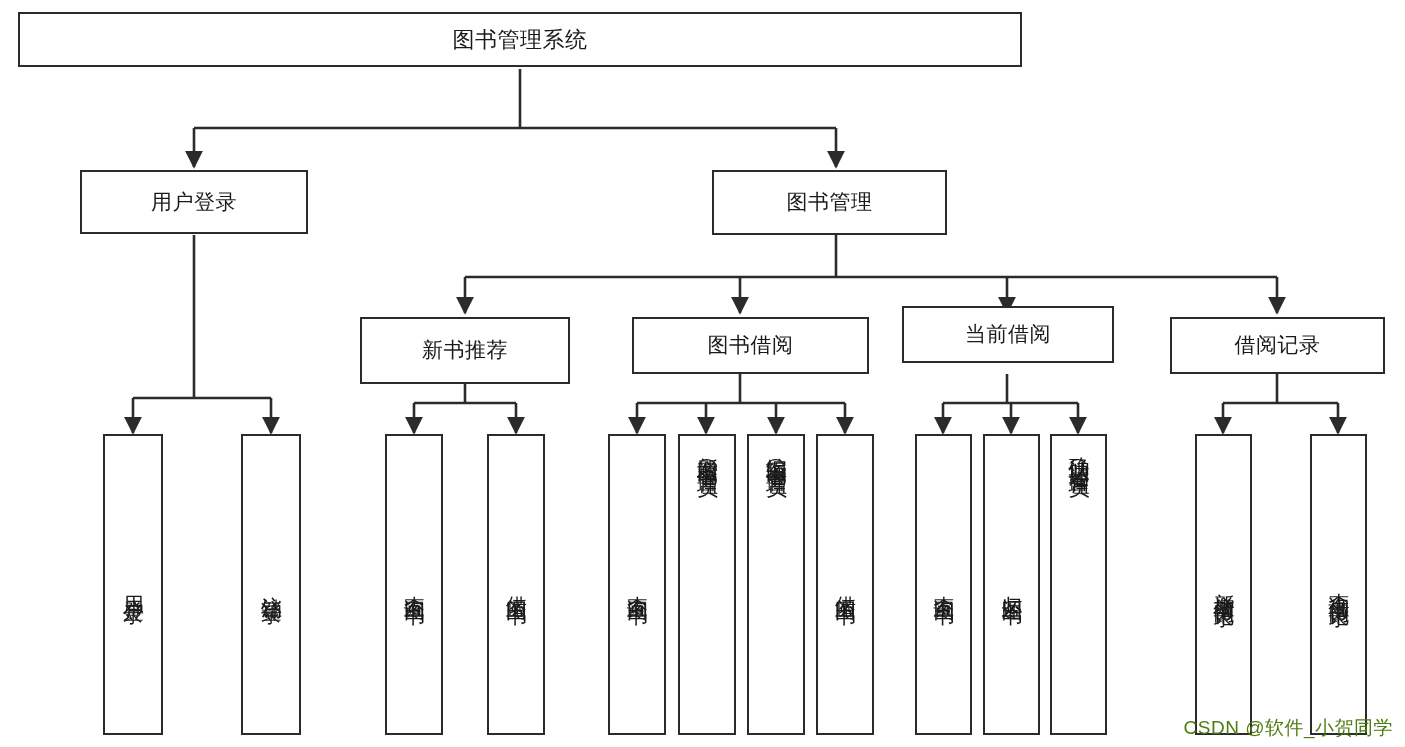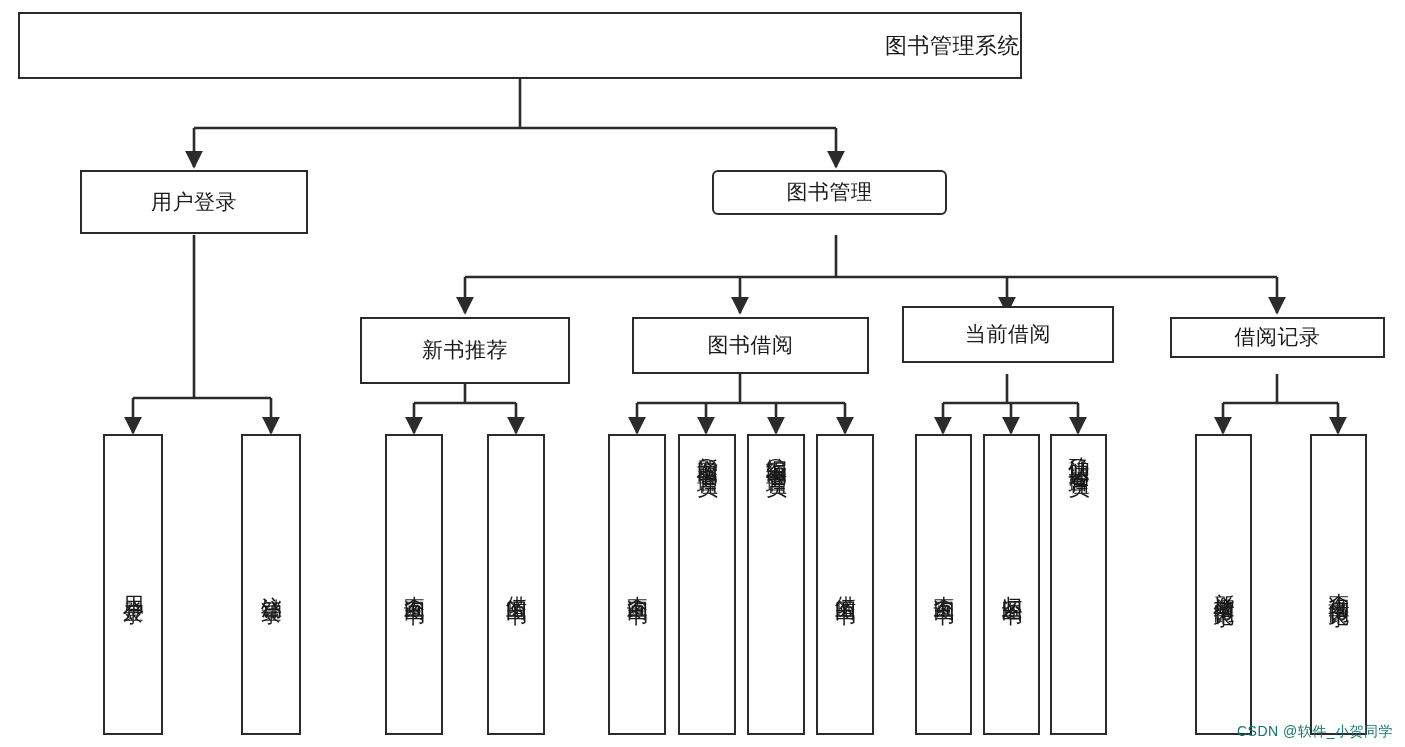--- a/index.html
+++ b/index.html
@@ -56,22 +56,22 @@
 
   .node-label {
     white-space: pre-line;
     text-align: center;
   }
 
   #watermark {
     position: absolute;
     right: 12px;
     bottom: 6px;
-    font-size: 14px;
-    color: #0f766e;
+    font-size: 19px;
+    color: #4d7c0f;
     letter-spacing: 0.5px;
     white-space: nowrap;
     user-select: none;
   }
 </style>
 </head>
 <body>
 
 <div id="canvas">
 
@@ -118,41 +118,41 @@
       <path d="M 1011 403 L 1011 433" marker-end="url(#arrow)"></path>
       <path d="M 1078 403 L 1078 433" marker-end="url(#arrow)"></path>
 
       <path d="M 1277 374 L 1277 403"></path>
       <path d="M 1223 403 L 1338 403"></path>
       <path d="M 1223 403 L 1223 433" marker-end="url(#arrow)"></path>
       <path d="M 1338 403 L 1338 433" marker-end="url(#arrow)"></path>
     </g>
   </svg>
 
-  <div class="node root" style="left:18px; top:12px; width:1004px; height:67px;justify-content:flex-end;">
+  <div class="node root" style="left:18px; top:12px; width:1004px; height:55px;">
     <span class="node-label">图书管理系统</span>
   </div>
 
   <div class="node level2" style="left:80px; top:170px; width:228px; height:64px;">
     <span class="node-label">用户登录</span>
   </div>
-  <div class="node level2" style="left:712px; top:170px; width:235px; height:45px;border-radius:6px;">
+  <div class="node level2" style="left:712px; top:170px; width:235px; height:65px;">
     <span class="node-label">图书管理</span>
   </div>
 
   <div class="node level3" style="left:360px; top:317px; width:210px; height:67px;">
     <span class="node-label">新书推荐</span>
   </div>
   <div class="node level3" style="left:632px; top:317px; width:237px; height:57px;">
     <span class="node-label">图书借阅</span>
   </div>
   <div class="node level3" style="left:902px; top:306px; width:212px; height:57px;">
     <span class="node-label">当前借阅</span>
   </div>
-  <div class="node level3" style="left:1170px; top:317px; width:215px; height:41px;">
+  <div class="node level3" style="left:1170px; top:317px; width:215px; height:57px;">
     <span class="node-label">借阅记录</span>
   </div>
 
   <div class="node leaf align-center" style="left:103px; top:434px; width:60px; height:301px;">
     <span class="node-label">用户登录</span>
   </div>
   <div class="node leaf align-center" style="left:241px; top:434px; width:60px; height:301px;">
     <span class="node-label">注销登录</span>
   </div>
 

